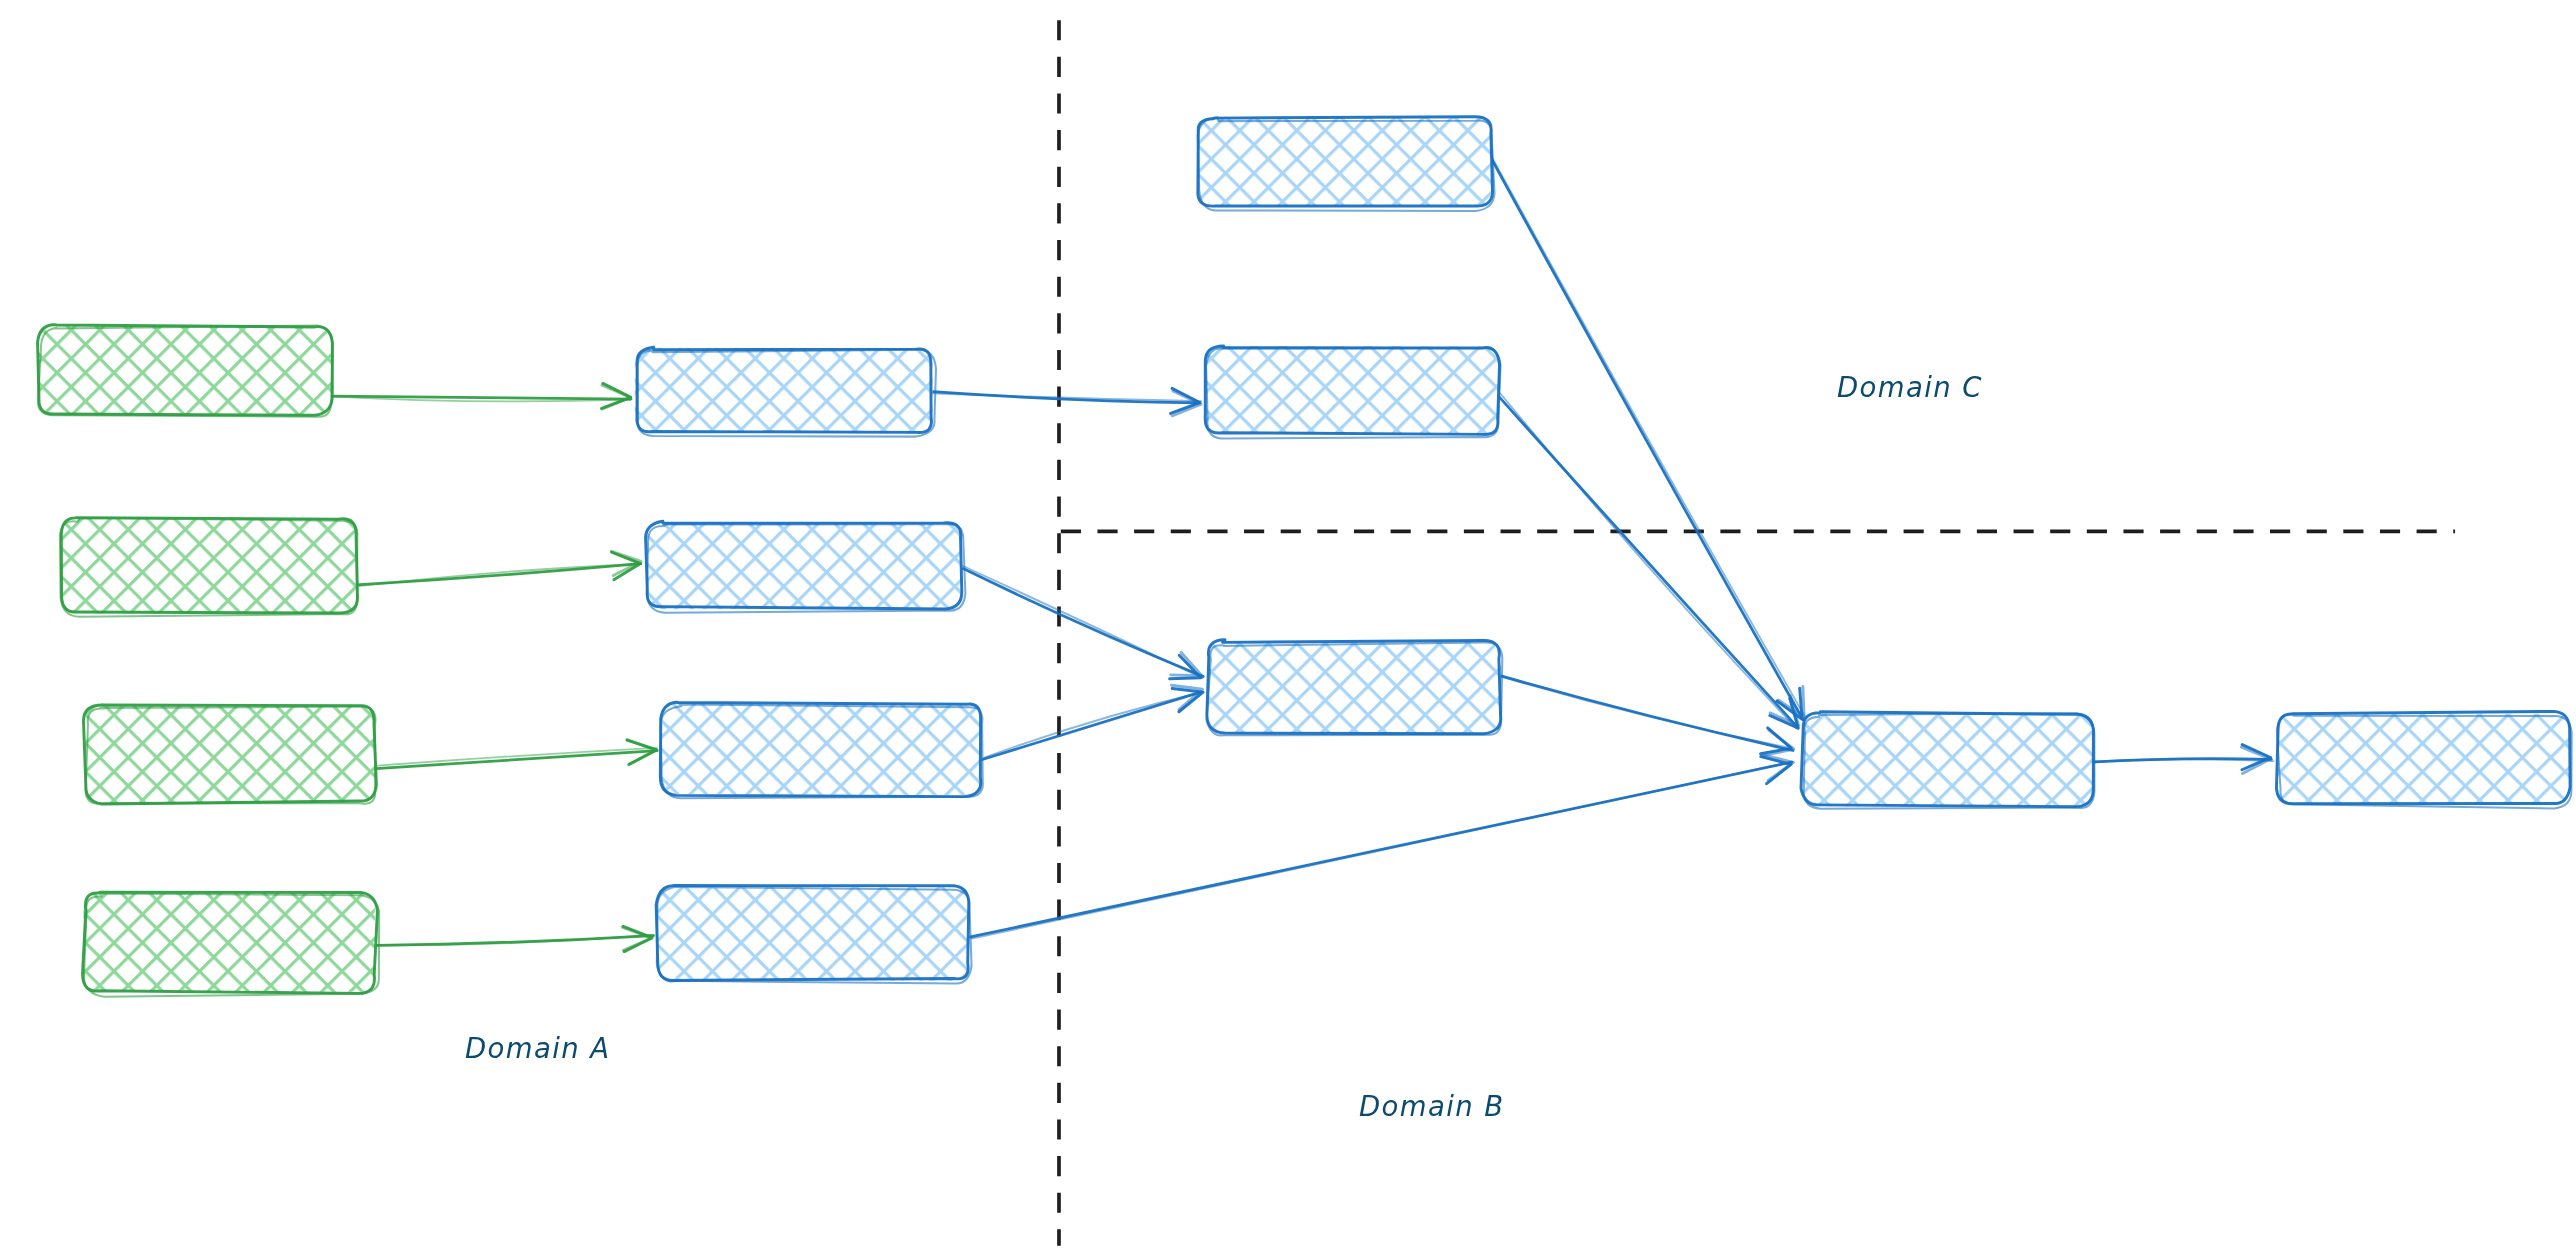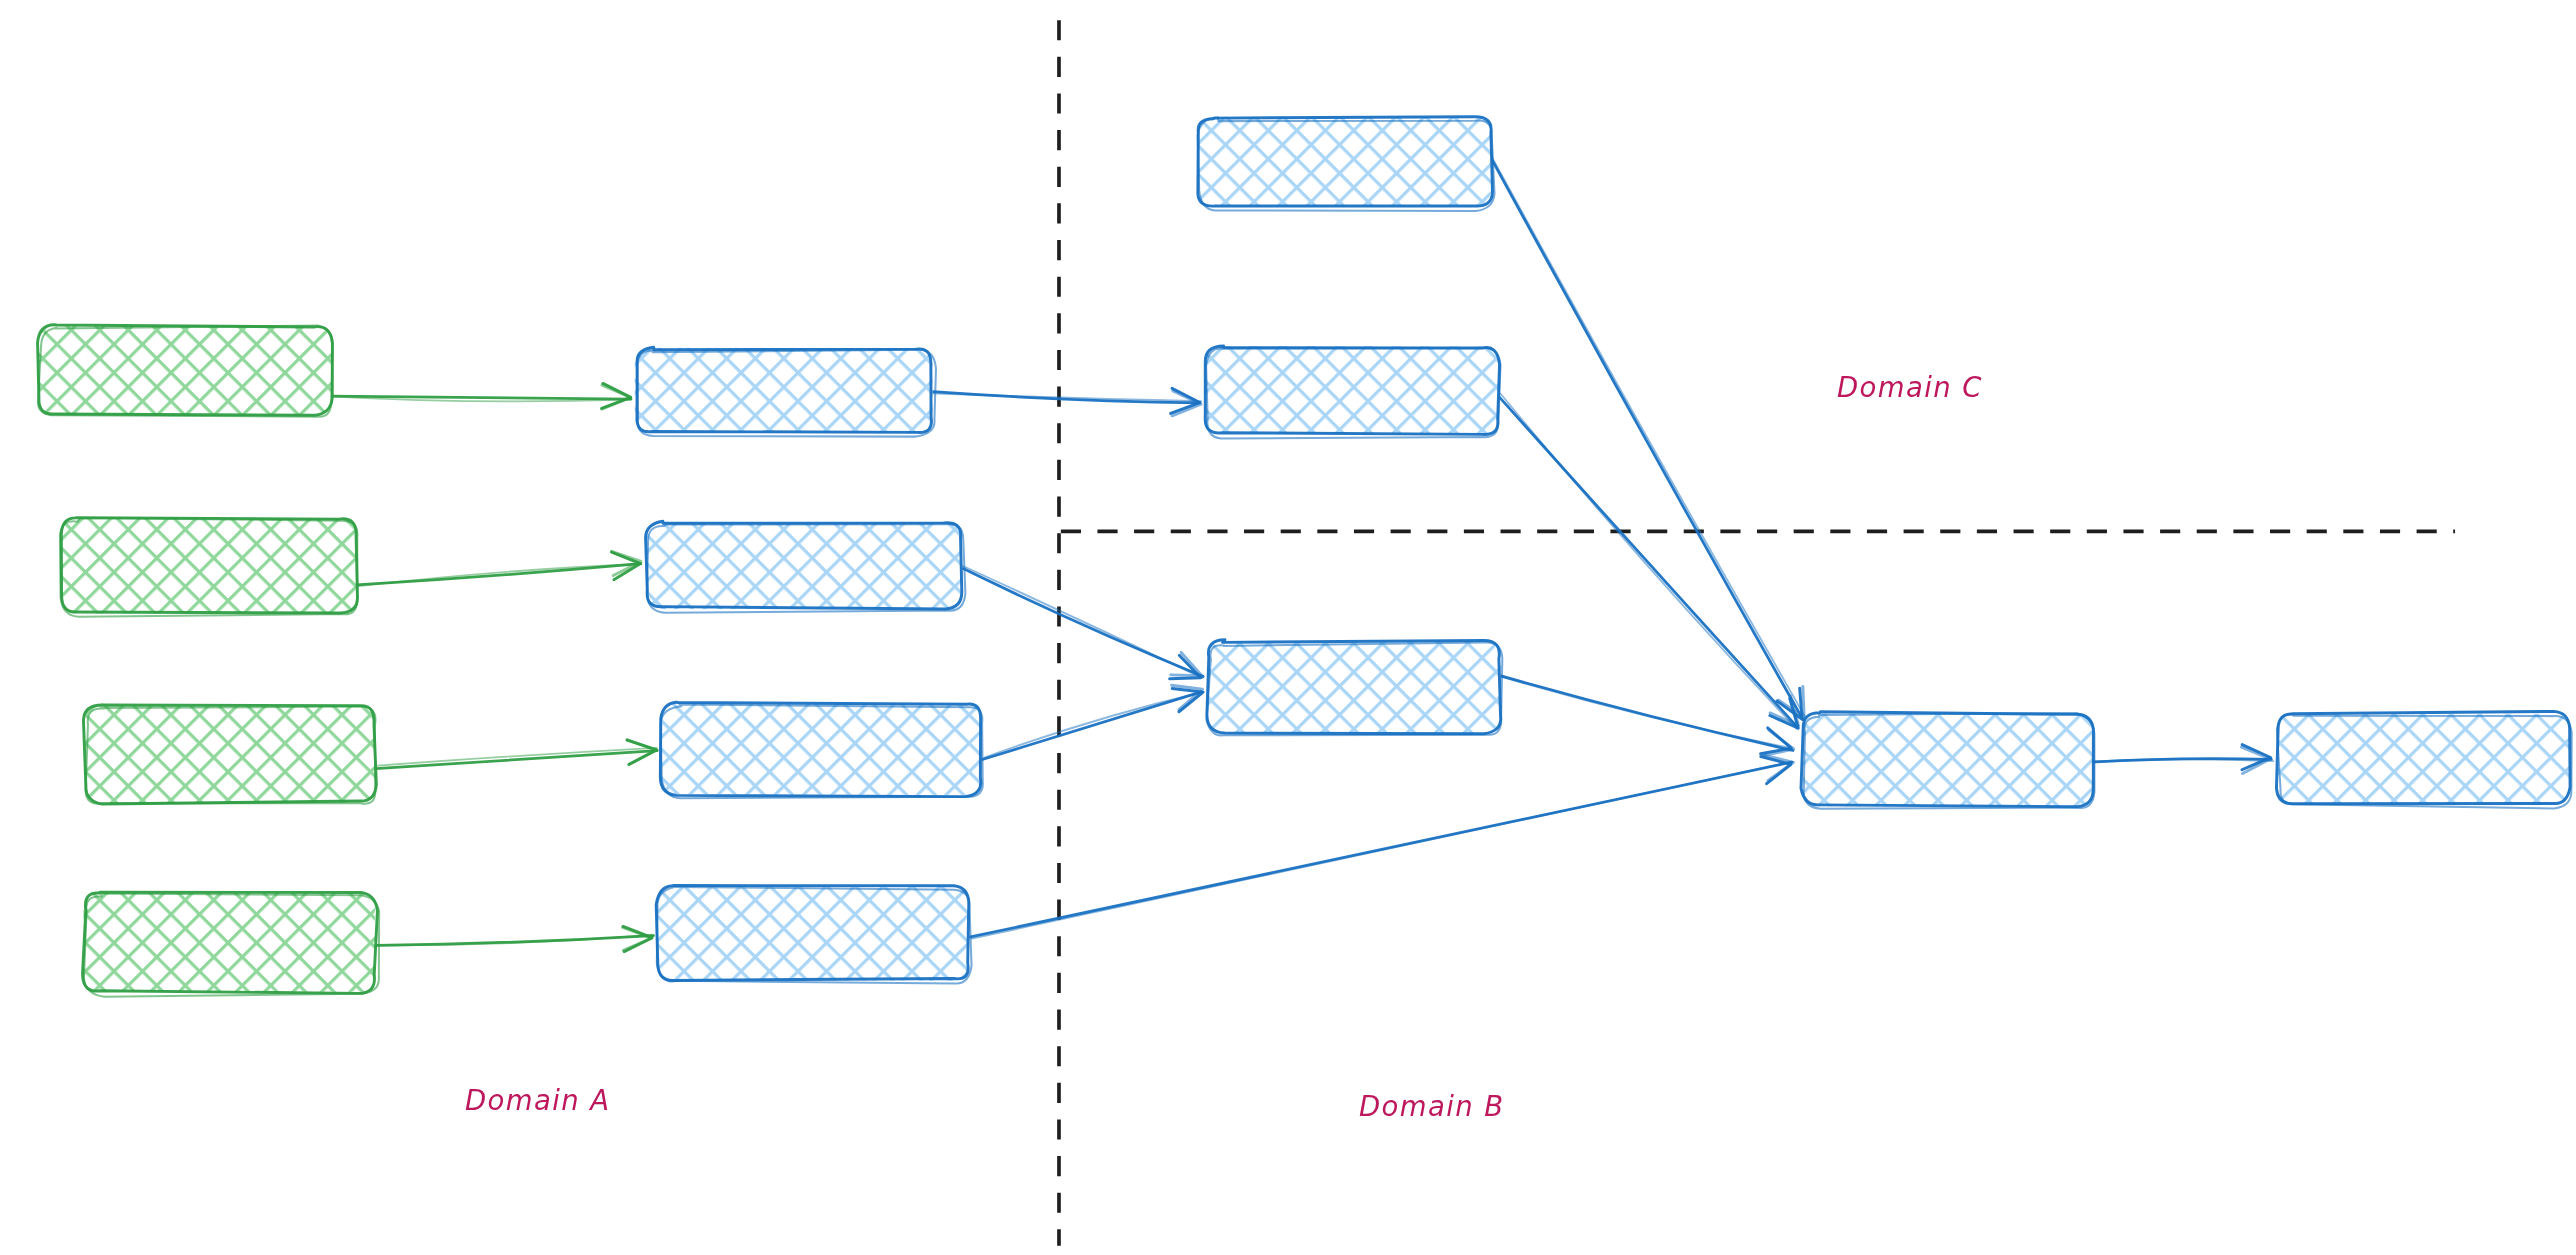--- a/index.html
+++ b/index.html
@@ -8,27 +8,27 @@
     width:2576px;height:1255px;
     background:#ffffff;
     overflow:hidden;
     font-family:"DejaVu Sans", sans-serif;
   }
   #canvas{position:absolute;left:0;top:0;width:2576px;height:1255px;}
   .domain-label{
     position:absolute;
     font-family:"DejaVu Sans", sans-serif;
     font-size:27.5px;
-    color:#be185d;
+    color:#0c4a6e;
     letter-spacing:1.4px;
     white-space:nowrap;
     font-style:italic;
     font-weight:500;
   }
-  #lbl-a{left:465px;top:1084px;}
+  #lbl-a{left:465px;top:1032px;}
   #lbl-b{left:1359px;top:1090px;text-align:center;}
   #lbl-c{left:1837px;top:371px;}
 </style>
 </head>
 <body>
 
 <div id="stage">
 
   <svg id="canvas" viewBox="0 0 2812 1370" xmlns="http://www.w3.org/2000/svg">
     <defs>

